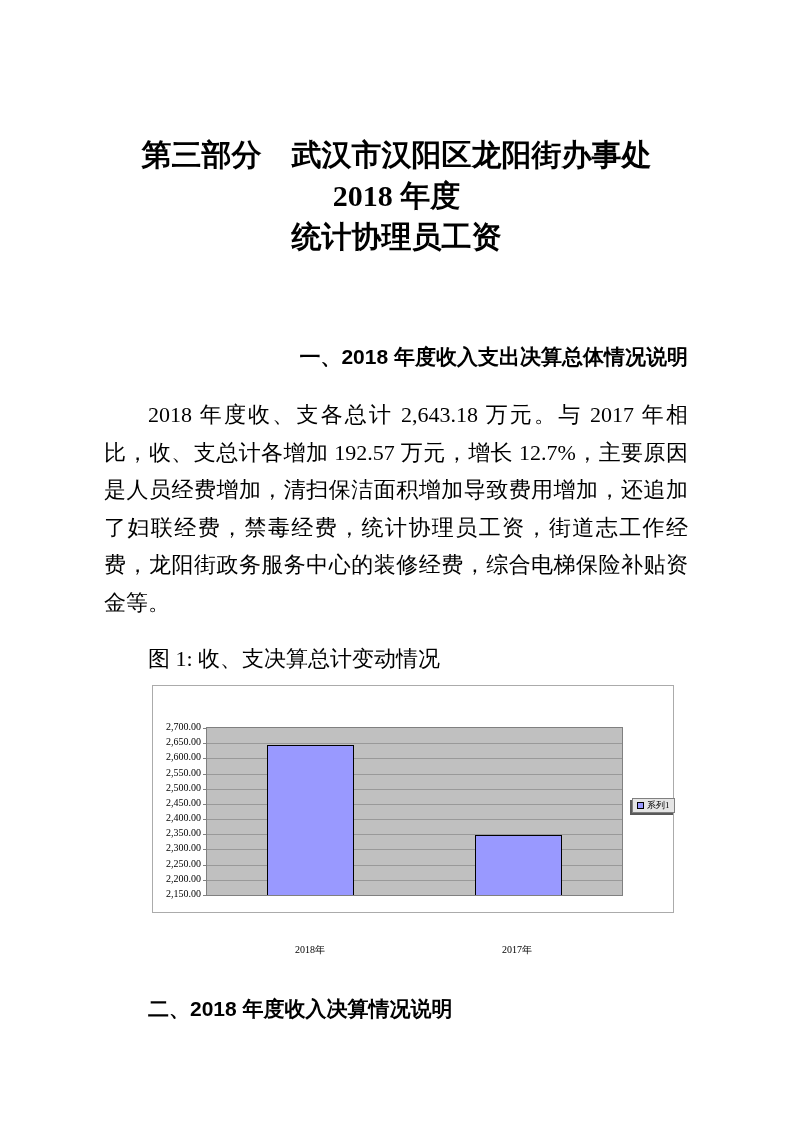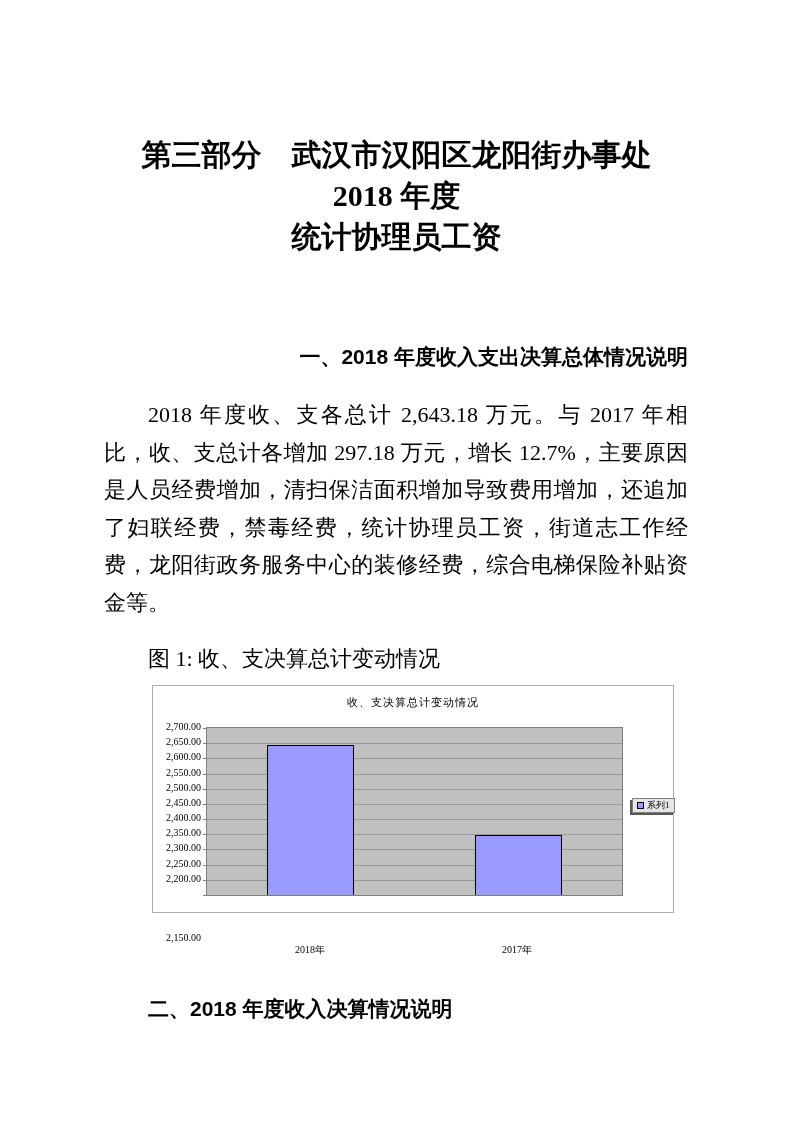--- a/index.html
+++ b/index.html
@@ -110,26 +110,25 @@
 <div>
 
   <div class="doc-title">
     <div>第三部分　武汉市汉阳区龙阳街办事处</div>
     <div>2018 年度</div>
     <div>统计协理员工资</div>
   </div>
 
   <div class="section-heading heading-1">一、2018 年度收入支出决算总体情况说明</div>
 
-  <div class="body-paragraph">2018 年度收、支各总计 2,643.18 万元。与 2017 年相比，收、支总计各增加 297.18 万元，增长 12.7%，主要原因是人员经费增加，清扫保洁面积增加导致费用增加，还追加了妇联经费，禁毒经费，统计协理员工资，街道志工作经费，龙阳街政务服务中心的装修经费，综合电梯保险补贴资金等。</div>
+  <div class="body-paragraph">2018 年度收、支各总计 2,643.18 万元。与 2017 年相比，收、支总计各增加 192.57 万元，增长 12.7%，主要原因是人员经费增加，清扫保洁面积增加导致费用增加，还追加了妇联经费，禁毒经费，统计协理员工资，街道志工作经费，龙阳街政务服务中心的装修经费，综合电梯保险补贴资金等。</div>
 
   <div class="figure-caption">图 1: 收、支决算总计变动情况</div>
 
   <div class="chart-frame" style="border-color: rgb(171, 171, 171);">
-    <div class="chart-title">收、支决算总计变动情况</div>
     <div class="plot" style="background: rgb(192, 192, 192); border-color: rgb(128, 128, 128);">
         <div class="y-tick-mark" style="top: 0px; background: rgb(128, 128, 128);"></div>
         <div class="gridline" style="top: 15px; background: rgb(153, 153, 153);"></div>
         <div class="y-tick-mark" style="top: 15px; background: rgb(128, 128, 128);"></div>
         <div class="gridline" style="top: 30px; background: rgb(153, 153, 153);"></div>
         <div class="y-tick-mark" style="top: 30px; background: rgb(128, 128, 128);"></div>
         <div class="gridline" style="top: 46px; background: rgb(153, 153, 153);"></div>
         <div class="y-tick-mark" style="top: 46px; background: rgb(128, 128, 128);"></div>
         <div class="gridline" style="top: 61px; background: rgb(153, 153, 153);"></div>
         <div class="y-tick-mark" style="top: 61px; background: rgb(128, 128, 128);"></div>
@@ -159,20 +158,20 @@
       <div class="y-tick-label" style="top: 50px; position: absolute;">2,650.00</div>
       <div class="y-tick-label" style="top: 65px; position: absolute;">2,600.00</div>
       <div class="y-tick-label" style="top: 81px; position: absolute;">2,550.00</div>
       <div class="y-tick-label" style="top: 96px; position: absolute;">2,500.00</div>
       <div class="y-tick-label" style="top: 111px; position: absolute;">2,450.00</div>
       <div class="y-tick-label" style="top: 126px; position: absolute;">2,400.00</div>
       <div class="y-tick-label" style="top: 141px; position: absolute;">2,350.00</div>
       <div class="y-tick-label" style="top: 156px; position: absolute;">2,300.00</div>
       <div class="y-tick-label" style="top: 172px; position: absolute;">2,250.00</div>
       <div class="y-tick-label" style="top: 187px; position: absolute;">2,200.00</div>
-      <div class="y-tick-label" style="top: 202px; position: absolute; margin-top: 44px;">2,150.00</div>
+      <div class="y-tick-label" style="top: 202px; position: absolute;">2,150.00</div>
       <div class="x-tick-label" style="position: absolute; left: 157px;">2018年</div>
       <div class="x-tick-label" style="position: absolute; left: 364px;">2017年</div>
     </div>
 
   <div class="section-heading heading-2">二、2018 年度收入决算情况说明</div>
 
 </div>
 
 </body></html>

